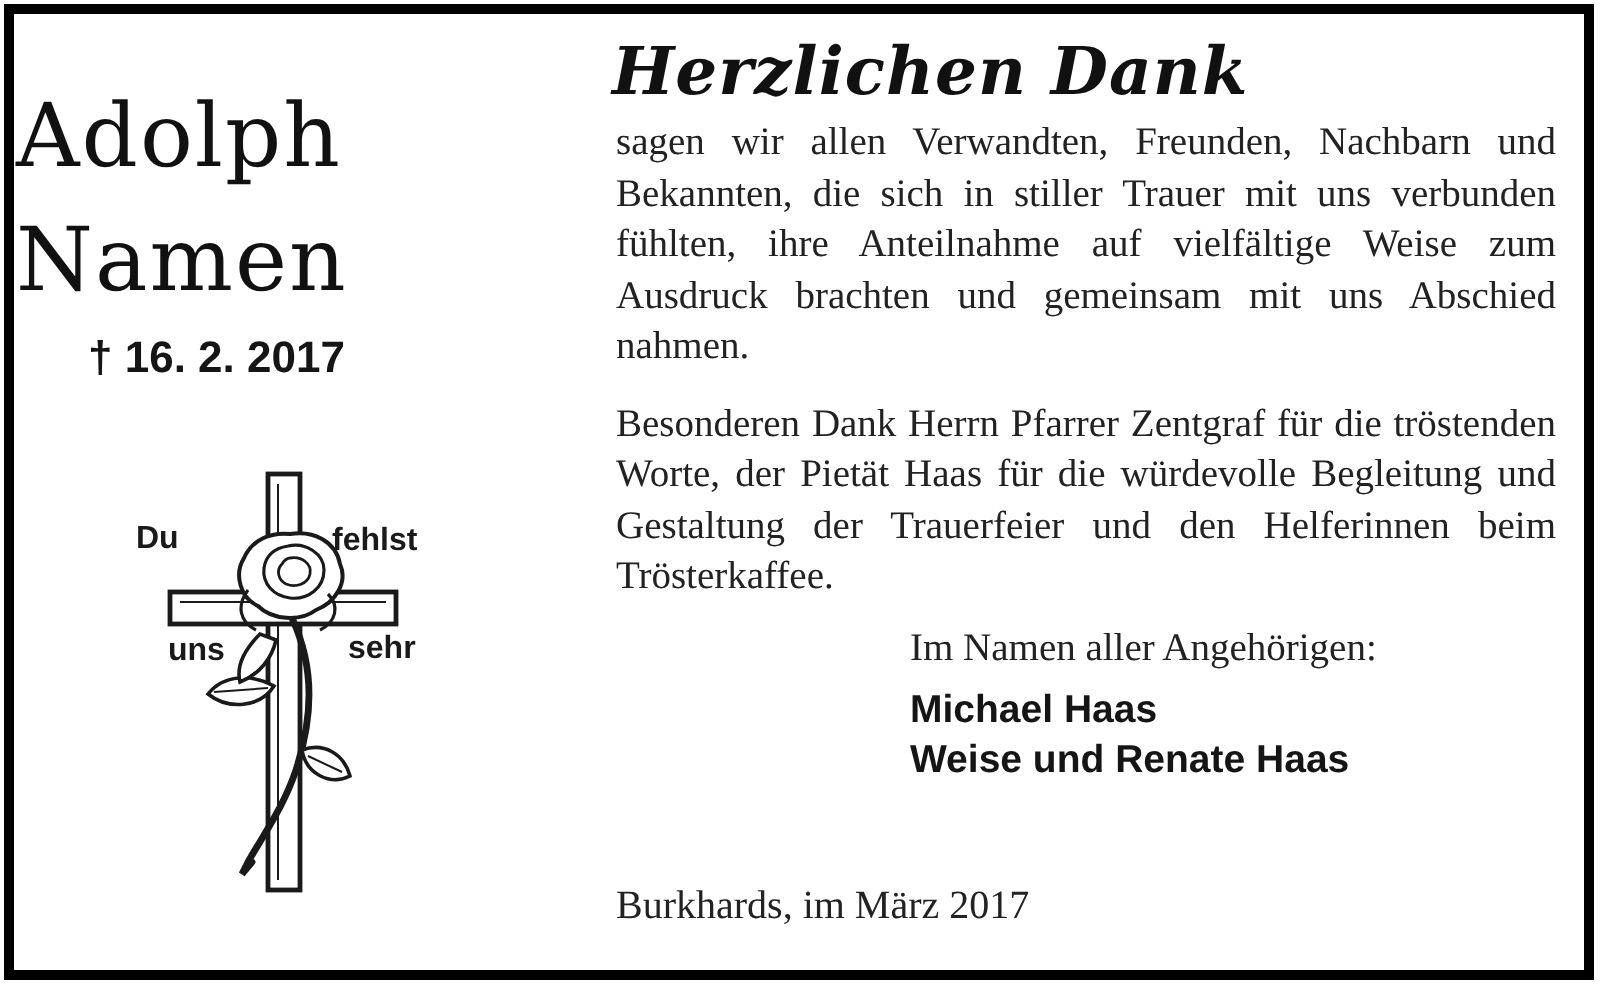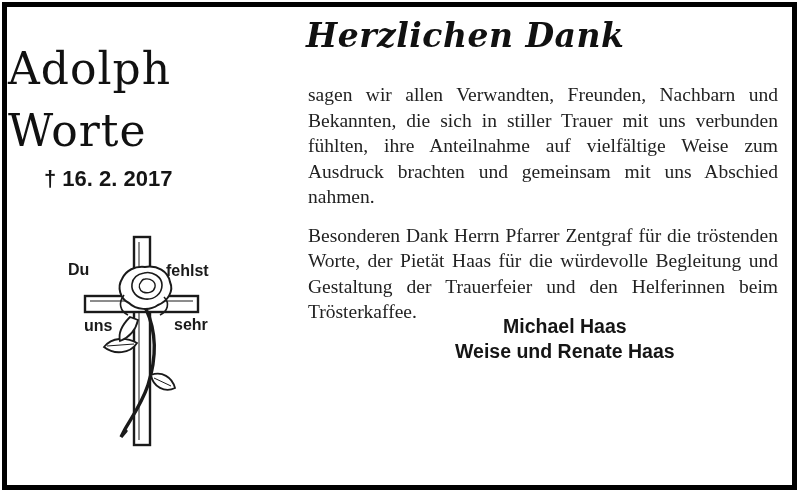--- a/index.html
+++ b/index.html
@@ -79,59 +79,57 @@
     white-space: nowrap;
   }
 
   .body-text {
     position: absolute;
     left: 308px; top: 59px; width: 470px;
     font-size: 19.5px;
     line-height: 25.5px;
     text-align: justify;
     color: #222222;
-    margin-top: 23px;
   }
   .body-text p { margin: 0 0 13px 0; }
 
   .closing {
     position: absolute;
     left: 455px; top: 314px;
   }
   .in-name-of {
     font-size: 19.5px;
     color: #222222;
     margin: 0 0 7px 0;
   }
   .mourner {
     font-family: "Liberation Sans", sans-serif;
     font-weight: bold;
     font-size: 19.5px;
     line-height: 25px;
     color: #151515;
-    text-align: center;
   }
 
   .place-date {
     position: absolute;
     left: 308px; top: 442px;
     font-size: 20px;
     color: #222222;
   }
 </style>
 </head>
 <body>
 
 <div class="page">
   <div class="frame"></div>
 
   <div class="left-col">
     <div class="deceased-name">
       <div>Adolph</div>
-      <div>Worte</div>
+      <div>Namen</div>
     </div>
     <div class="death-date">† 16. 2. 2017</div>
 
     <div class="cross-illustration">
       <svg width="170" height="235" viewBox="0 0 170 235">
 
         <rect x="74" y="12" width="16" height="208" fill="#ffffff" stroke="#1a1a1a" stroke-width="2.4"></rect>
         <line x1="79" y1="17" x2="79" y2="215" stroke="#1a1a1a" stroke-width="1"></line>
 
         <rect x="25" y="71" width="113" height="16" fill="#ffffff" stroke="#1a1a1a" stroke-width="2.4"></rect>
@@ -162,17 +160,19 @@
   </div>
 
   <div class="headline">Herzlichen Dank</div>
 
   <div class="body-text">
     <p>sagen wir allen Verwandten, Freunden, Nachbarn und Bekannten, die sich in stiller Trauer mit uns verbunden fühlten, ihre Anteilnahme auf vielfältige Weise zum Ausdruck brachten und gemeinsam mit uns Abschied nahmen.</p>
     <p>Besonderen Dank Herrn Pfarrer Zentgraf für die tröstenden Worte, der Pietät Haas für die würdevolle Begleitung und Gestaltung der Trauerfeier und den Helferinnen beim Trösterkaffee.</p>
   </div>
 
   <div class="closing">
+    <p class="in-name-of">Im Namen aller Angehörigen:</p>
     <div class="mourner">Michael Haas</div>
     <div class="mourner">Weise und Renate Haas</div>
   </div>
 
+  <div class="place-date">Burkhards, im März 2017</div>
 </div>
 
 </body></html>

